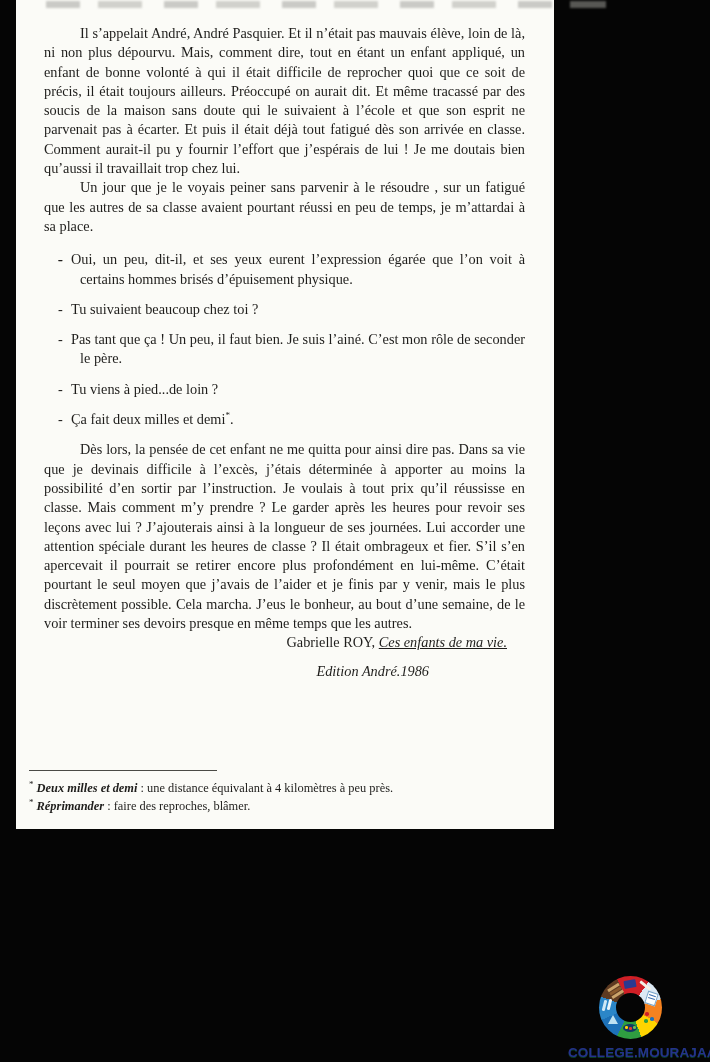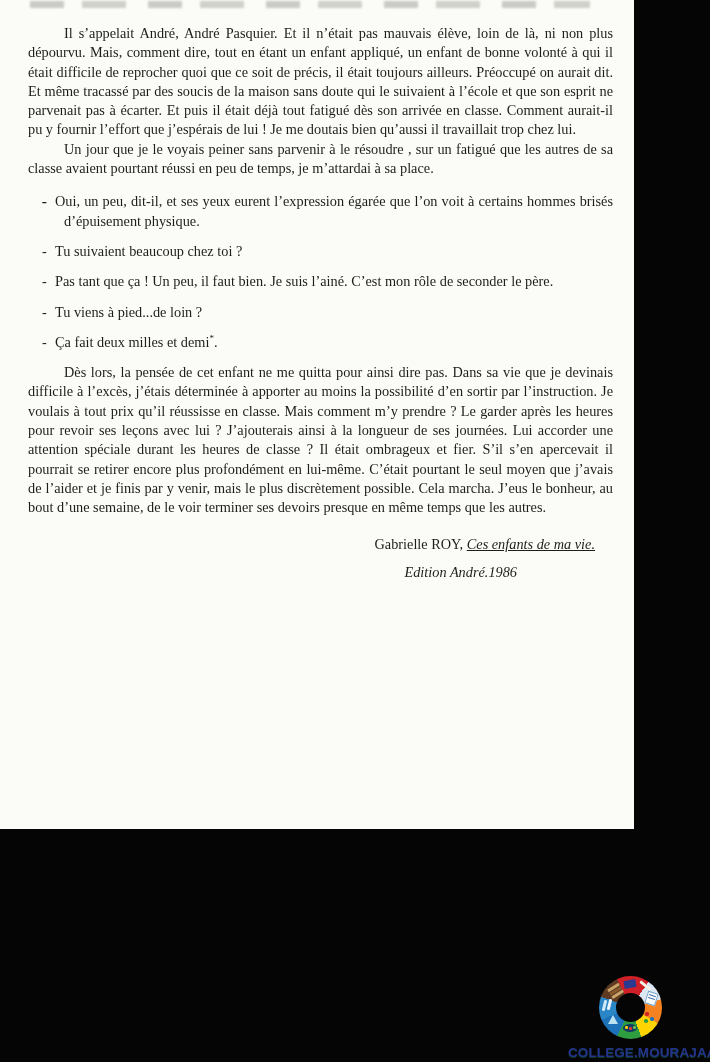--- a/index.html
+++ b/index.html
@@ -4,26 +4,26 @@
 <style>
   html,body{margin:0;padding:0;}
   body{
     width:710px;height:1062px;
     background:#050505;
     position:relative;
     overflow:hidden;
     font-family:"Liberation Serif", serif;
   }
   .page{
-    position:absolute;left:0;top:0;
-    width:634px;height:829px;
+    position:absolute;left:16px;top:0;
+    width:538px;height:829px;
     background:#fbfbf7;
     color:#1e1d1b;
     box-sizing:border-box;
-    padding:0 21px 0 28px;
+    padding:0 29px 0 28px;
     font-size:14.3px;
     line-height:19.3px;
     text-align:justify;
   }
   
   .ghost-line{
     position:absolute;top:1px;left:30px;width:560px;height:7px;
     background:repeating-linear-gradient(90deg,#9b9b97 0 34px,transparent 34px 52px,#a8a8a2 52px 96px,transparent 96px 118px);
     filter:blur(1.3px);opacity:.5;
   }
@@ -36,21 +36,20 @@
     position:relative;
     margin:0 0 11px 36px;
     text-indent:-9px;
   }
   .dash{
     position:absolute;left:-22px;top:0;text-indent:0;
   }
   .interjection{margin-top:13px;}
   .final{margin-top:14px;}
   .attribution{
-    margin-top:17px;
     text-align:right;
     padding-right:18px;
   }
   .attribution .work{
     font-style:italic;
     text-decoration:underline;
   }
   .edition{
     font-style:italic;
     padding-right:78px;
@@ -148,20 +147,31 @@
   <p class="para final indent">Dès lors, la pensée de cet enfant ne me quitta pour ainsi dire pas. Dans sa vie que je devinais difficile à l’excès, j’étais déterminée à apporter au moins la possibilité d’en sortir par l’instruction. Je voulais à tout prix qu’il réussisse en classe. Mais comment m’y prendre ? Le garder après les heures pour revoir ses leçons avec lui ? J’ajouterais ainsi à la longueur de ses journées. Lui accorder une attention spéciale durant les heures de classe ? Il était ombrageux et fier. S’il s’en apercevait il pourrait se retirer encore plus profondément en lui-même. C’était pourtant le seul moyen que j’avais de l’aider et je finis par y venir, mais le plus discrètement possible. Cela marcha. J’eus le bonheur, au bout d’une semaine, de le voir terminer ses devoirs presque en même temps que les autres.</p>
 
   <div class="attribution">
     <div>
       <span>Gabrielle ROY,</span>
       <span class="work">Ces enfants de ma vie.</span>
     </div>
     <div class="edition">Edition  André.1986</div>
   </div>
 
+  <div class="footnotes">
+    <div class="fnrule"></div>
+    <div class="fn">
+      <sup>*</sup>
+      <span class="term">Deux milles et demi</span><span> : une distance  équivalant à 4 kilomètres à peu près.</span>
+    </div>
+    <div class="fn">
+      <sup>*</sup>
+      <span class="term">Réprimander</span><span> : faire des reproches, blâmer.</span>
+    </div>
+  </div>
 </div>
 
 <div class="logo-ring">
   <span class="ic ic-cap"></span>
   <span class="ic ic-pencil"></span>
   <span class="ic ic-paper">
       <i></i>
       <i></i>
     </span>
   <span class="ic ic-mol">

